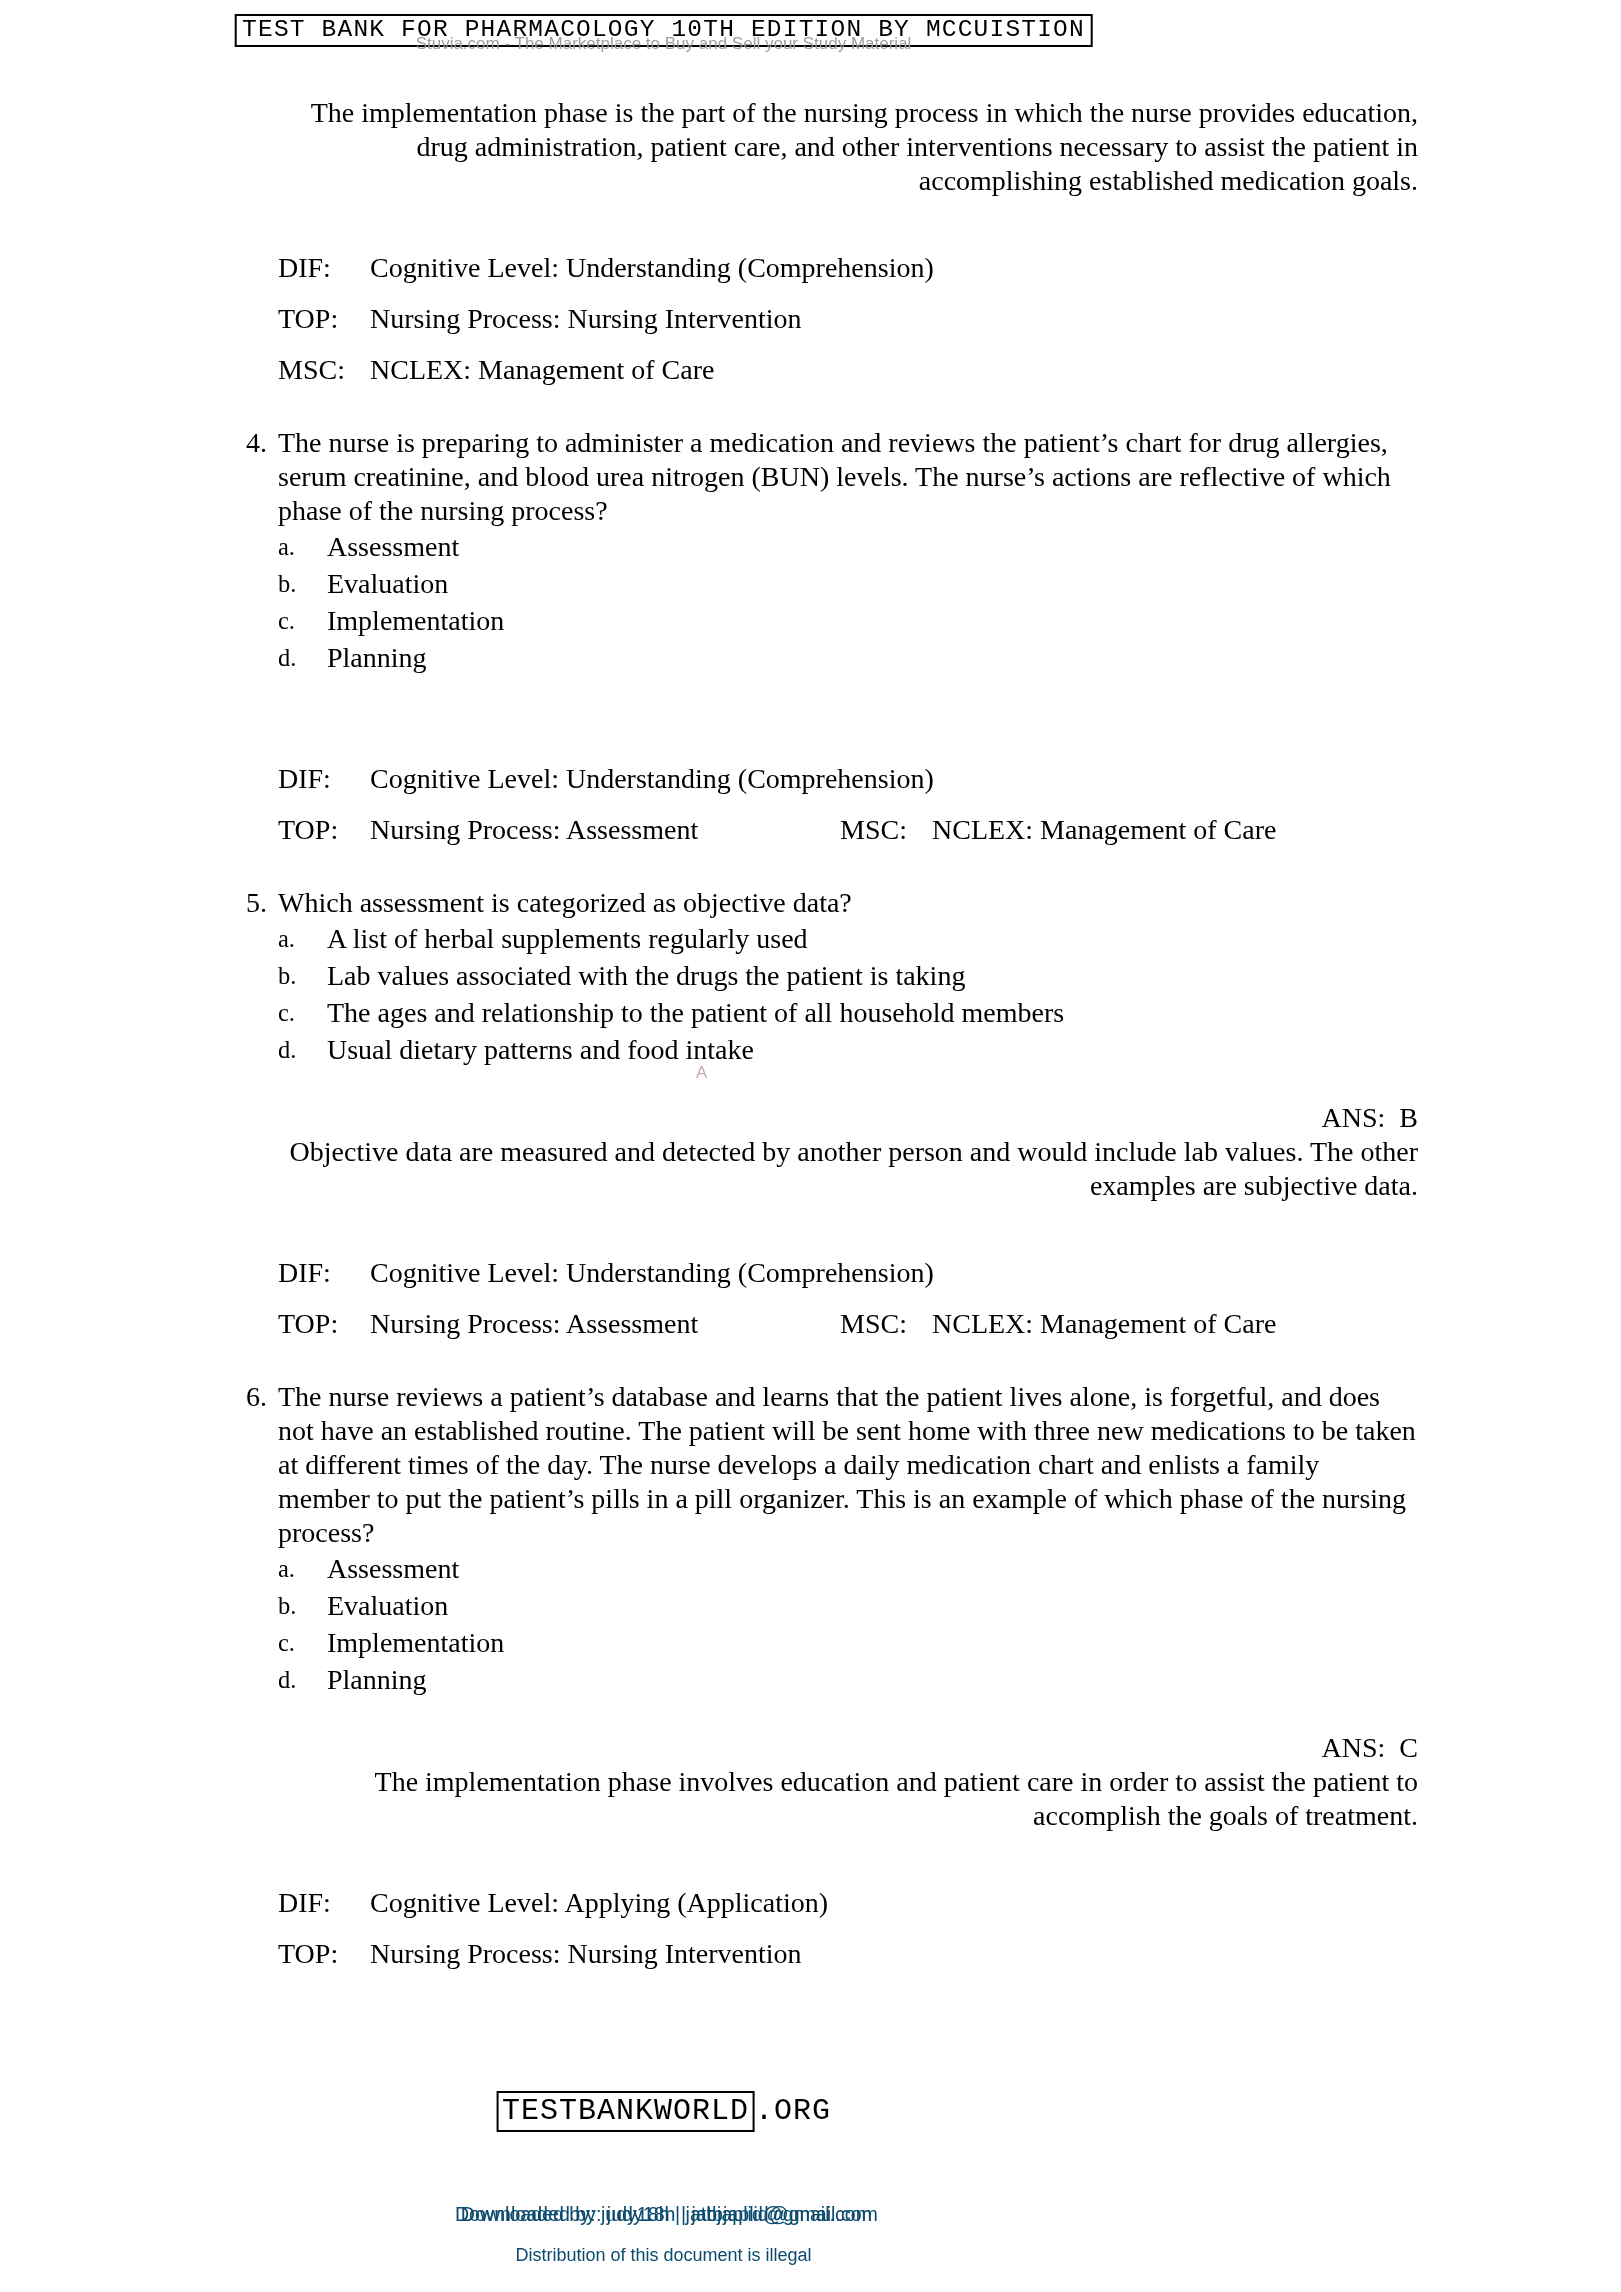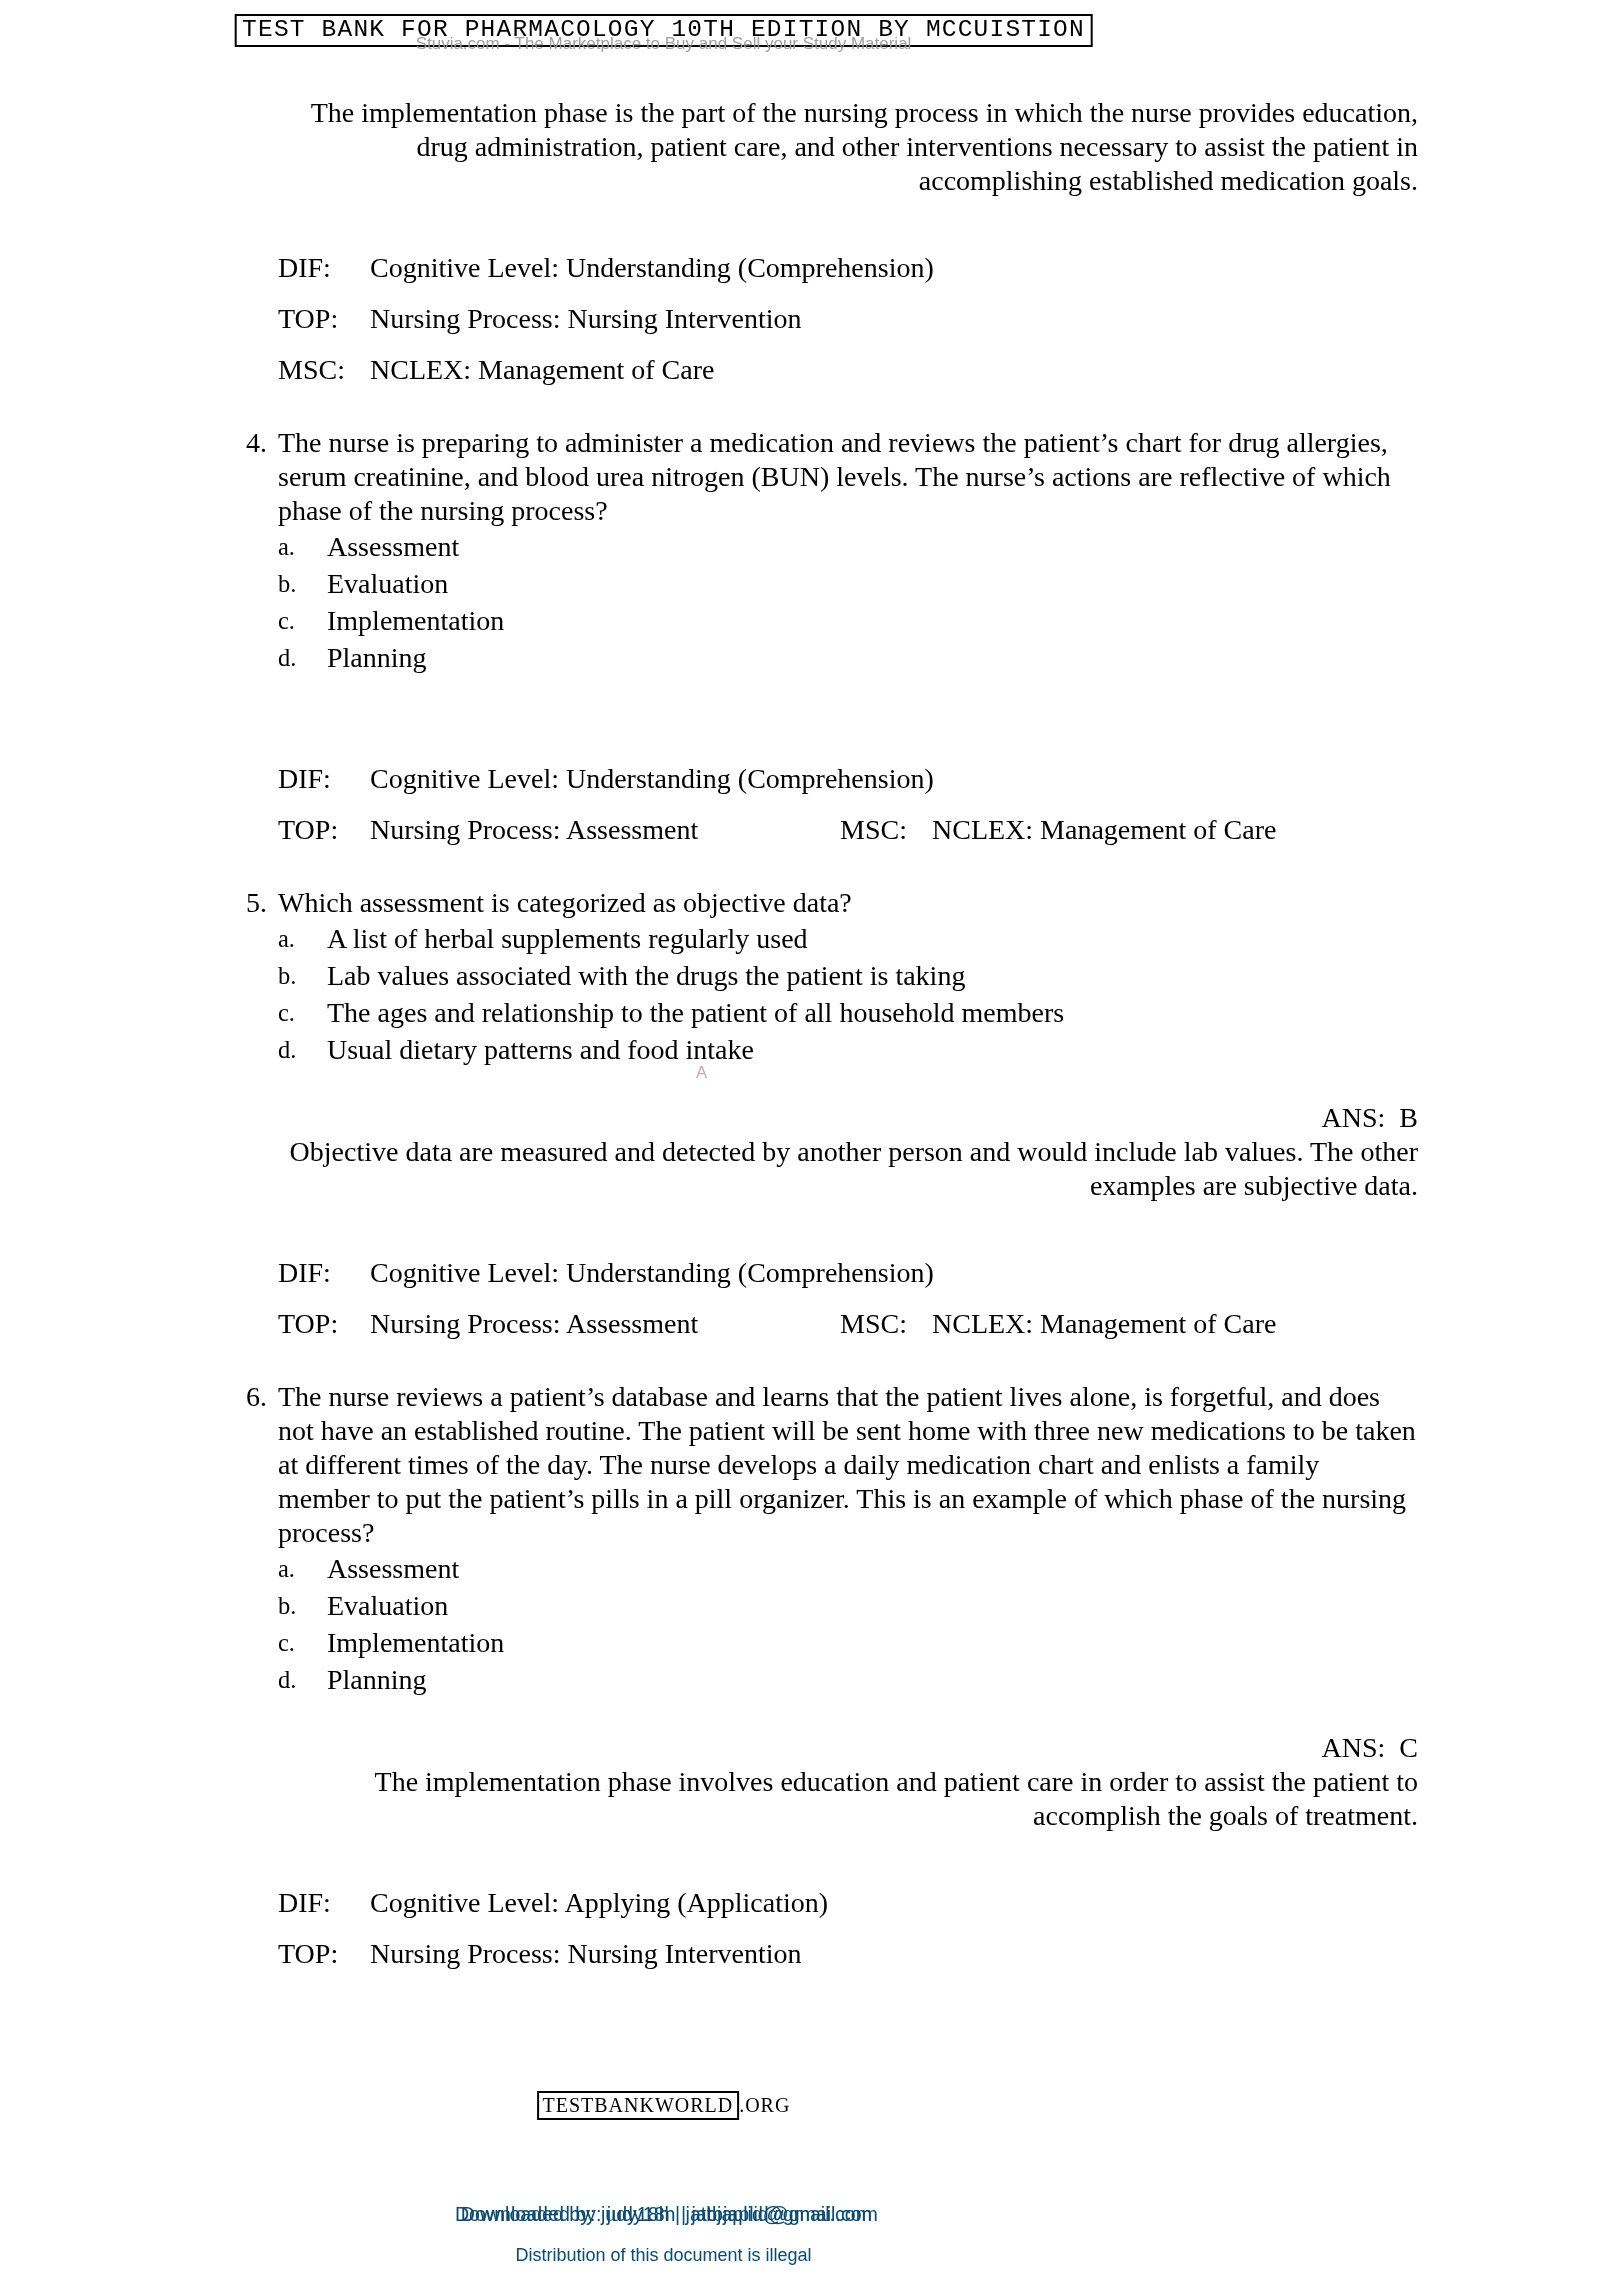--- a/index.html
+++ b/index.html
@@ -143,22 +143,22 @@
     color: #c9a9a9;
     font-family: "Liberation Sans", "DejaVu Sans", sans-serif;
   }
 
   
   .footer-brand {
     position: absolute;
     left: 50%;
     top: 2094px;
     transform: translateX(-50%);
-    font-family: Liberation Serif, serif;
-    font-size: 20px;
+    font-family: Liberation Mono, monospace;
+    font-size: 30px;
     letter-spacing: 1px;
     white-space: nowrap;
   }
   .footer-brand .boxed {
     border: 2px solid #000;
     padding: 1px 3.9px 2px 3.9px;
   }
   .footer-note {
     position: absolute;
     left: 0;

